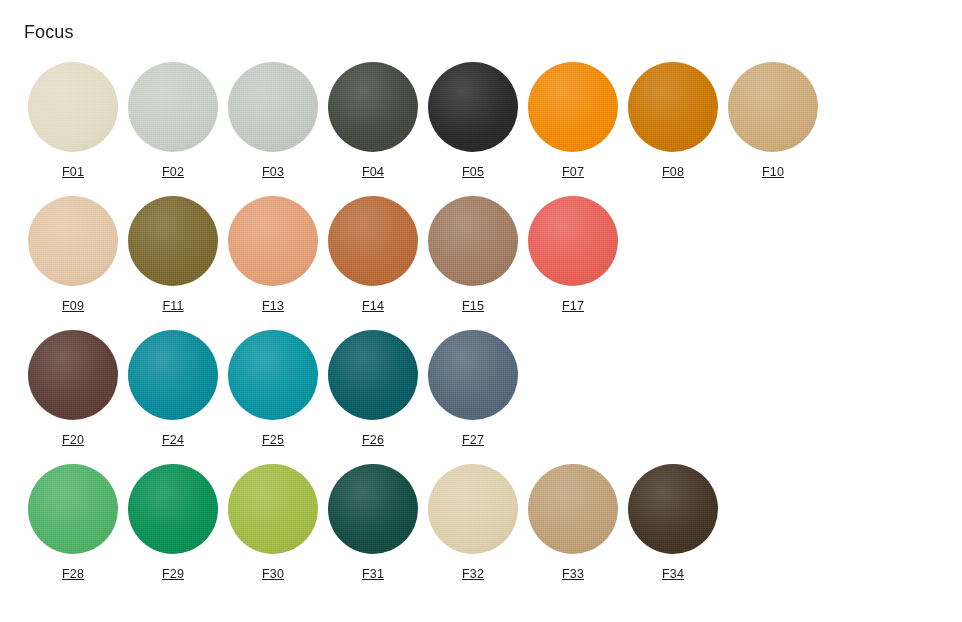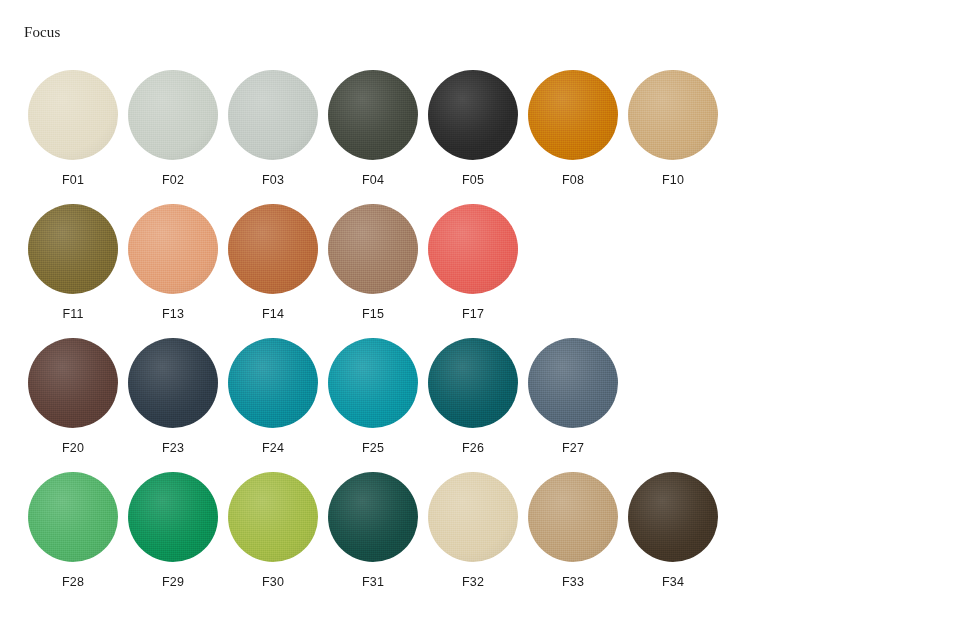--- a/index.html
+++ b/index.html
@@ -22,41 +22,41 @@
     position: relative;
     width: 962px;
     height: 622px;
     box-sizing: border-box;
   }
 
   #palette-title {
     position: absolute;
     left: 24px;
     top: 22px;
-    font-size: 15px;
+    font-size: 18px;
     line-height: 20px;
     font-weight: 400;
     letter-spacing: 0.1px;
     color: #1c1c1c;
     white-space: nowrap;
-    font-family: Liberation Serif, serif;
   }
 
   #swatch-grid {
     position: absolute;
     left: 28px;
     top: 62px;
     width: 910px;
   }
 
   .swatch-row {
     display: flex;
     flex-direction: row;
-    align-items: center;
+    align-items: flex-start;
     height: 134px;
+    text-decoration: underline;
   }
 
   .swatch-cell {
     width: 90px;
     margin-right: 10px;
     display: flex;
     flex-direction: column;
     align-items: center;
   }
 
@@ -139,30 +139,38 @@
         </div>
         <div class="swatch-cell">
           <div class="swatch-dot" style="background-color: rgb(68, 73, 63);"></div>
           <div class="swatch-label">F04</div>
         </div>
         <div class="swatch-cell">
           <div class="swatch-dot" style="background-color: rgb(42, 42, 42);"></div>
           <div class="swatch-label">F05</div>
         </div>
         <div class="swatch-cell">
+          <div class="swatch-dot" style="background-color: rgb(241, 138, 10);"></div>
+          <div class="swatch-label">F07</div>
+        </div>
+        <div class="swatch-cell">
           <div class="swatch-dot" style="background-color: rgb(201, 119, 8);"></div>
           <div class="swatch-label">F08</div>
         </div>
         <div class="swatch-cell">
           <div class="swatch-dot" style="background-color: rgb(206, 172, 124);"></div>
           <div class="swatch-label">F10</div>
         </div>
       </div>
       <div class="swatch-row">
         <div class="swatch-cell">
+          <div class="swatch-dot" style="background-color: rgb(227, 199, 168);"></div>
+          <div class="swatch-label">F09</div>
+        </div>
+        <div class="swatch-cell">
           <div class="swatch-dot" style="background-color: rgb(123, 106, 51);"></div>
           <div class="swatch-label">F11</div>
         </div>
         <div class="swatch-cell">
           <div class="swatch-dot" style="background-color: rgb(227, 160, 120);"></div>
           <div class="swatch-label">F13</div>
         </div>
         <div class="swatch-cell">
           <div class="swatch-dot" style="background-color: rgb(185, 107, 60);"></div>
           <div class="swatch-label">F14</div>
@@ -175,24 +183,20 @@
           <div class="swatch-dot" style="background-color: rgb(231, 98, 90);"></div>
           <div class="swatch-label">F17</div>
         </div>
       </div>
       <div class="swatch-row">
         <div class="swatch-cell">
           <div class="swatch-dot" style="background-color: rgb(93, 64, 56);"></div>
           <div class="swatch-label">F20</div>
         </div>
         <div class="swatch-cell">
-          <div class="swatch-dot" style="background-color: rgb(47, 60, 72);"></div>
-          <div class="swatch-label">F23</div>
-        </div>
-        <div class="swatch-cell">
           <div class="swatch-dot" style="background-color: rgb(11, 138, 153);"></div>
           <div class="swatch-label">F24</div>
         </div>
         <div class="swatch-cell">
           <div class="swatch-dot" style="background-color: rgb(11, 147, 162);"></div>
           <div class="swatch-label">F25</div>
         </div>
         <div class="swatch-cell">
           <div class="swatch-dot" style="background-color: rgb(11, 92, 99);"></div>
           <div class="swatch-label">F26</div>

